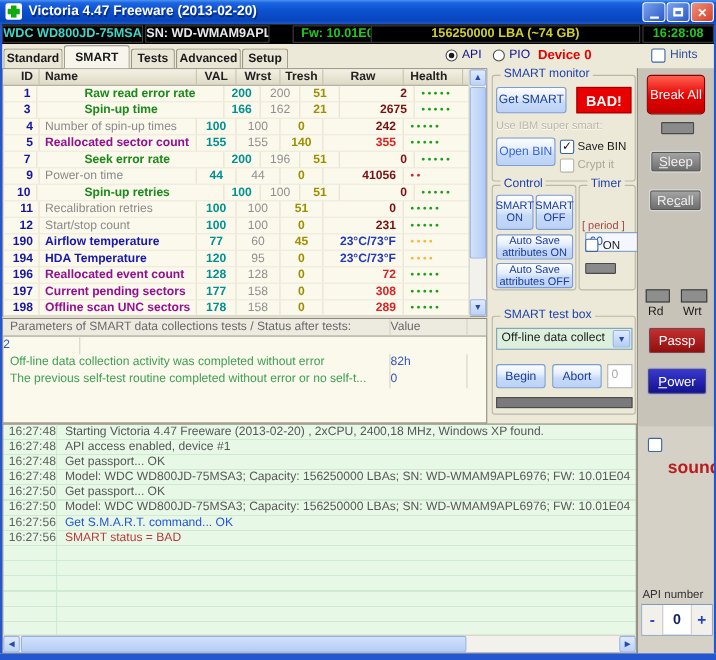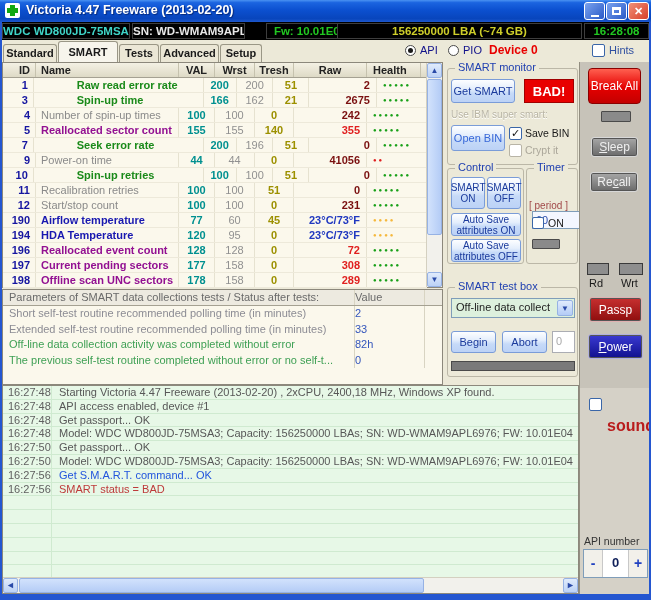--- a/index.html
+++ b/index.html
@@ -332,27 +332,21 @@
   </div>
 
   <div class="params">
     <div class="p-head">
       <span class="p-name">Parameters of SMART data collections tests / Status after tests:</span>
       <span class="p-val" style="color:#6A6A6A;">Value</span>
       <span class="p-tail"></span>
     </div>
     <div id="param-rows">
         <div class="p-row">
-          <span class="p-name pc-gray">Short self-test routine recommended polling time (in minutes)</span>
           <span class="p-val">2</span>
-          <span class="p-tail"></span>
-        </div>
-        <div class="p-row">
-          <span class="p-name pc-gray">Extended self-test routine recommended polling time (in minutes)</span>
-          <span class="p-val">33</span>
           <span class="p-tail"></span>
         </div>
         <div class="p-row">
           <span class="p-name pc-green">Off-line data collection activity was completed without error</span>
           <span class="p-val">82h</span>
           <span class="p-tail"></span>
         </div>
         <div class="p-row">
           <span class="p-name pc-green">The previous self-test routine completed without error or no self-t...</span>
           <span class="p-val">0</span>

